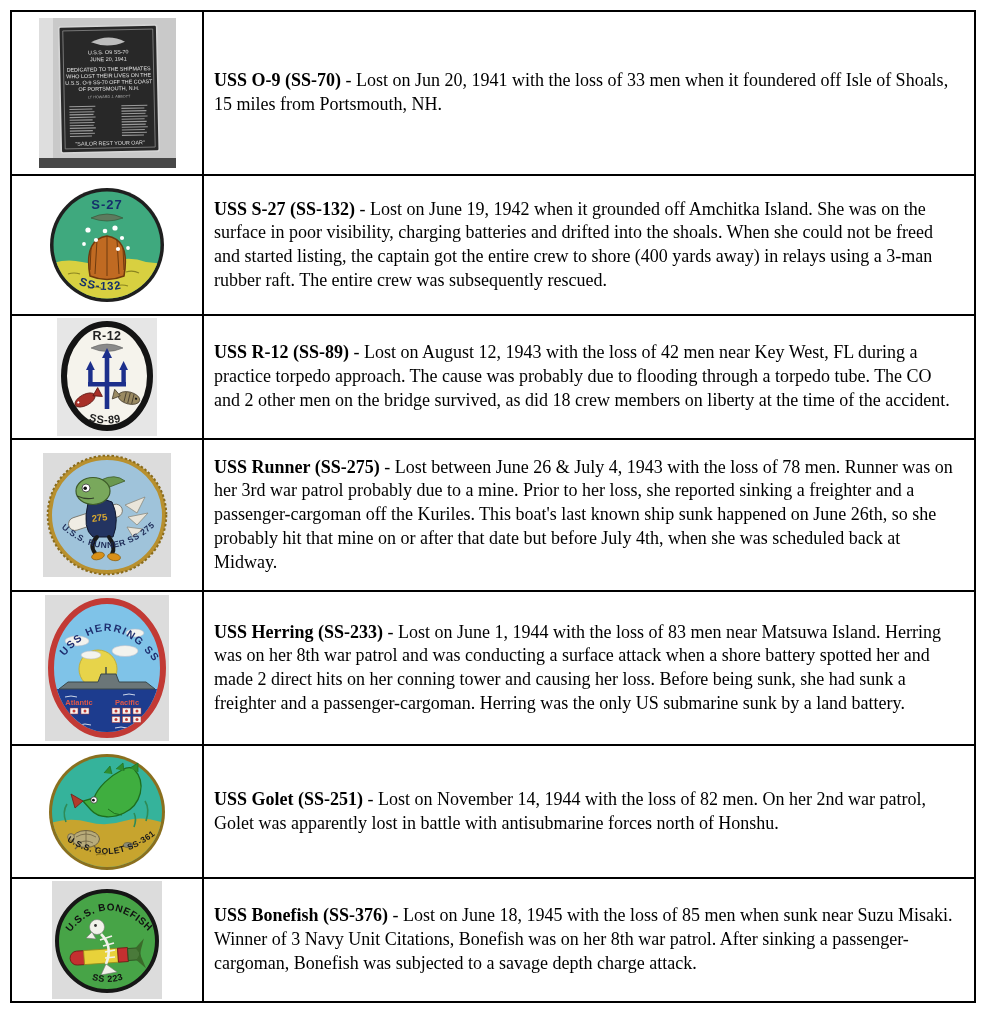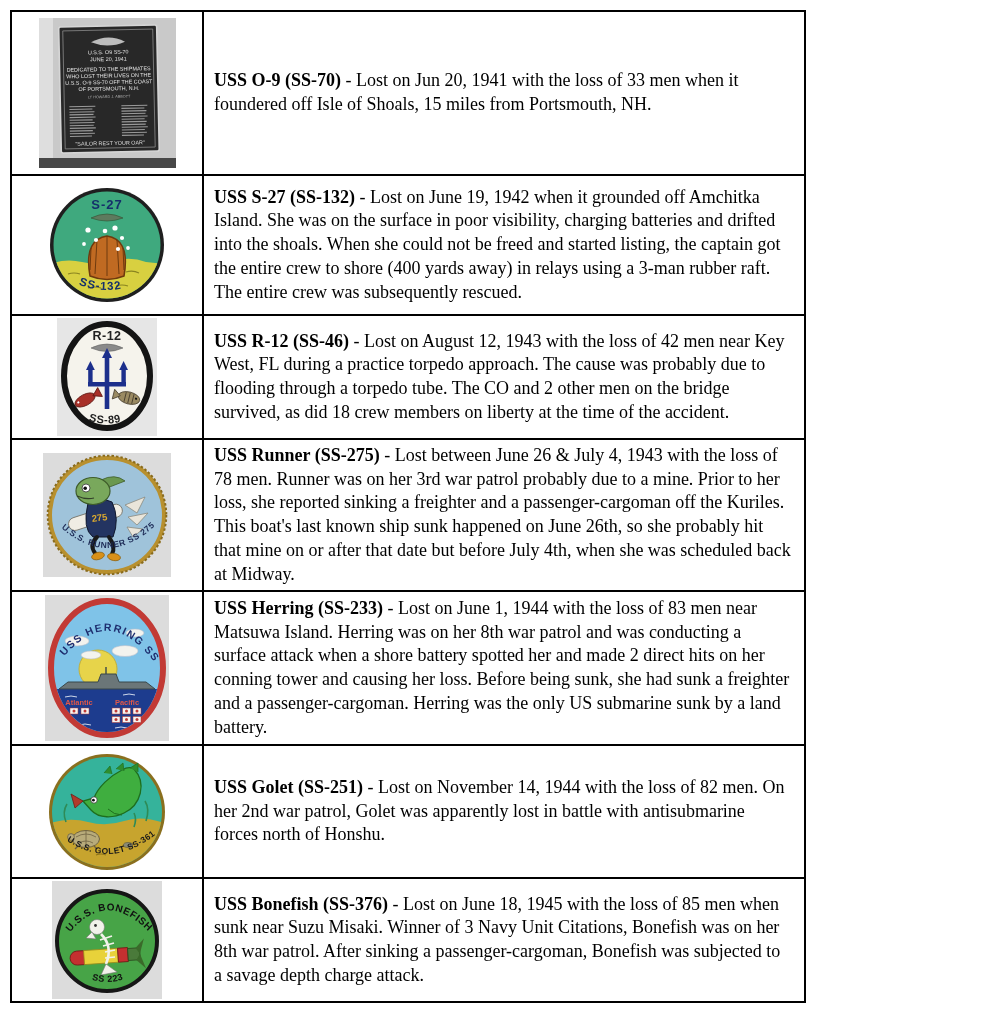--- a/index.html
+++ b/index.html
@@ -1,18 +1,18 @@
 <!DOCTYPE html>
 <html><head>
 <meta charset="utf-8">
 <style>
   html,body{margin:0;padding:0;background:#ffffff;}
   body{width:986px;height:1024px;overflow:hidden;font-family:"Liberation Serif",serif;color:#000;}
   .page{position:absolute;left:10px;top:10px;}
-  table.sub-table{border-collapse:collapse;width:796px;table-layout:fixed;background:#fff;}
+  table.sub-table{border-collapse:collapse;width:966px;table-layout:fixed;background:#fff;}
   table.sub-table td{border:2px solid #000;vertical-align:middle;}
   td.patch-cell{width:190px;text-align:center;padding:2px 0;}
   td.desc-cell{padding:3px 12px 3px 10px;font-size:18px;line-height:1.32;}
   .boat-name{font-weight:bold;}
   svg{vertical-align:middle;}
   svg text{font-family:"Liberation Sans",sans-serif;}
 </style>
 </head>
 <body>
 
@@ -124,21 +124,21 @@
         <path d="M68,75 v10 M72,74.5 v11 M76,75 v10" stroke="#4a4030" stroke-width="0.9"></path>
         <circle cx="79" cy="79" r="1.1" fill="#111"></circle>
       </g>
       <defs>
                 <path id="r12arc" d="M24,100 Q50,111 76,100"></path>
               </defs>
       <text font-size="11" font-weight="bold" fill="#222" letter-spacing="0.5"><textPath href="#r12arc" startOffset="15%">SS-89</textPath></text>
     </svg>
   </td>
   <td class="desc-cell">
-    <span class="boat-name">USS R-12 (SS-46)</span><span> - Lost on August 12, 1943 with the loss of 42 men near Key West, FL during a practice torpedo approach. The cause was probably due to flooding through a torpedo tube. The CO and 2 other men on the bridge survived, as did 18 crew members on liberty at the time of the accident.</span>
+    <span class="boat-name">USS R-12 (SS-89)</span><span> - Lost on August 12, 1943 with the loss of 42 men near Key West, FL during a practice torpedo approach. The cause was probably due to flooding through a torpedo tube. The CO and 2 other men on the bridge survived, as did 18 crew members on liberty at the time of the accident.</span>
   </td>
 </tr>
 
 <tr style="height:152px;">
   <td class="patch-cell">
     <svg width="128" height="124" viewBox="0 0 128 124">
       <rect x="0" y="0" width="128" height="124" fill="#dcdcdc"></rect>
       <circle cx="64" cy="62" r="57" fill="#9fc3da" stroke="#b8902e" stroke-width="4"></circle>
       <circle cx="64" cy="62" r="59.3" fill="none" stroke="#8a6c1e" stroke-width="2" stroke-dasharray="2.5,2"></circle>
       <g transform="rotate(-18 58 62)">

